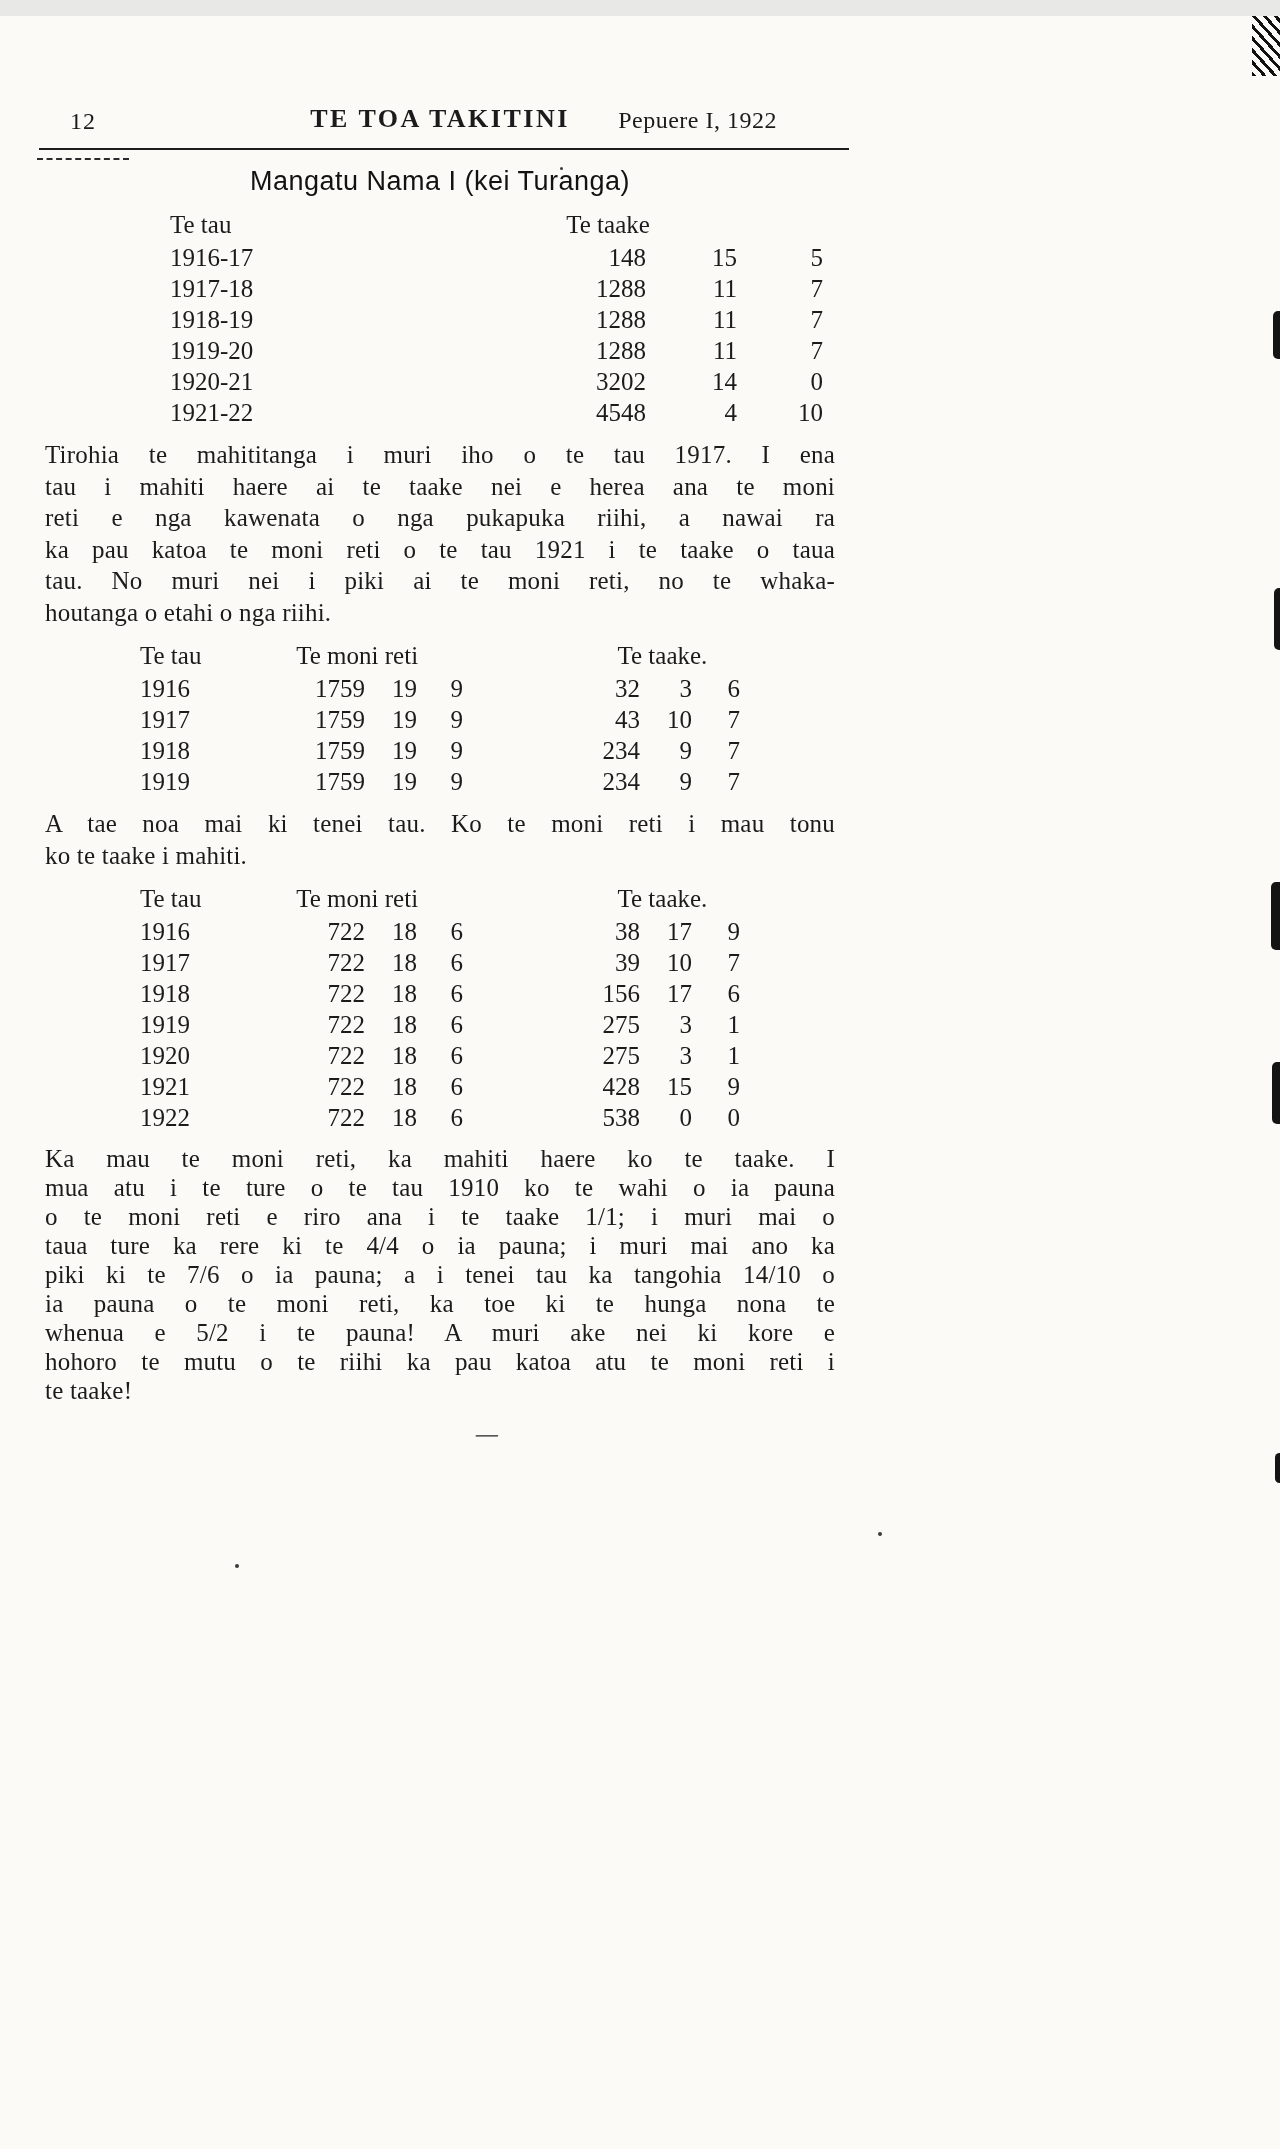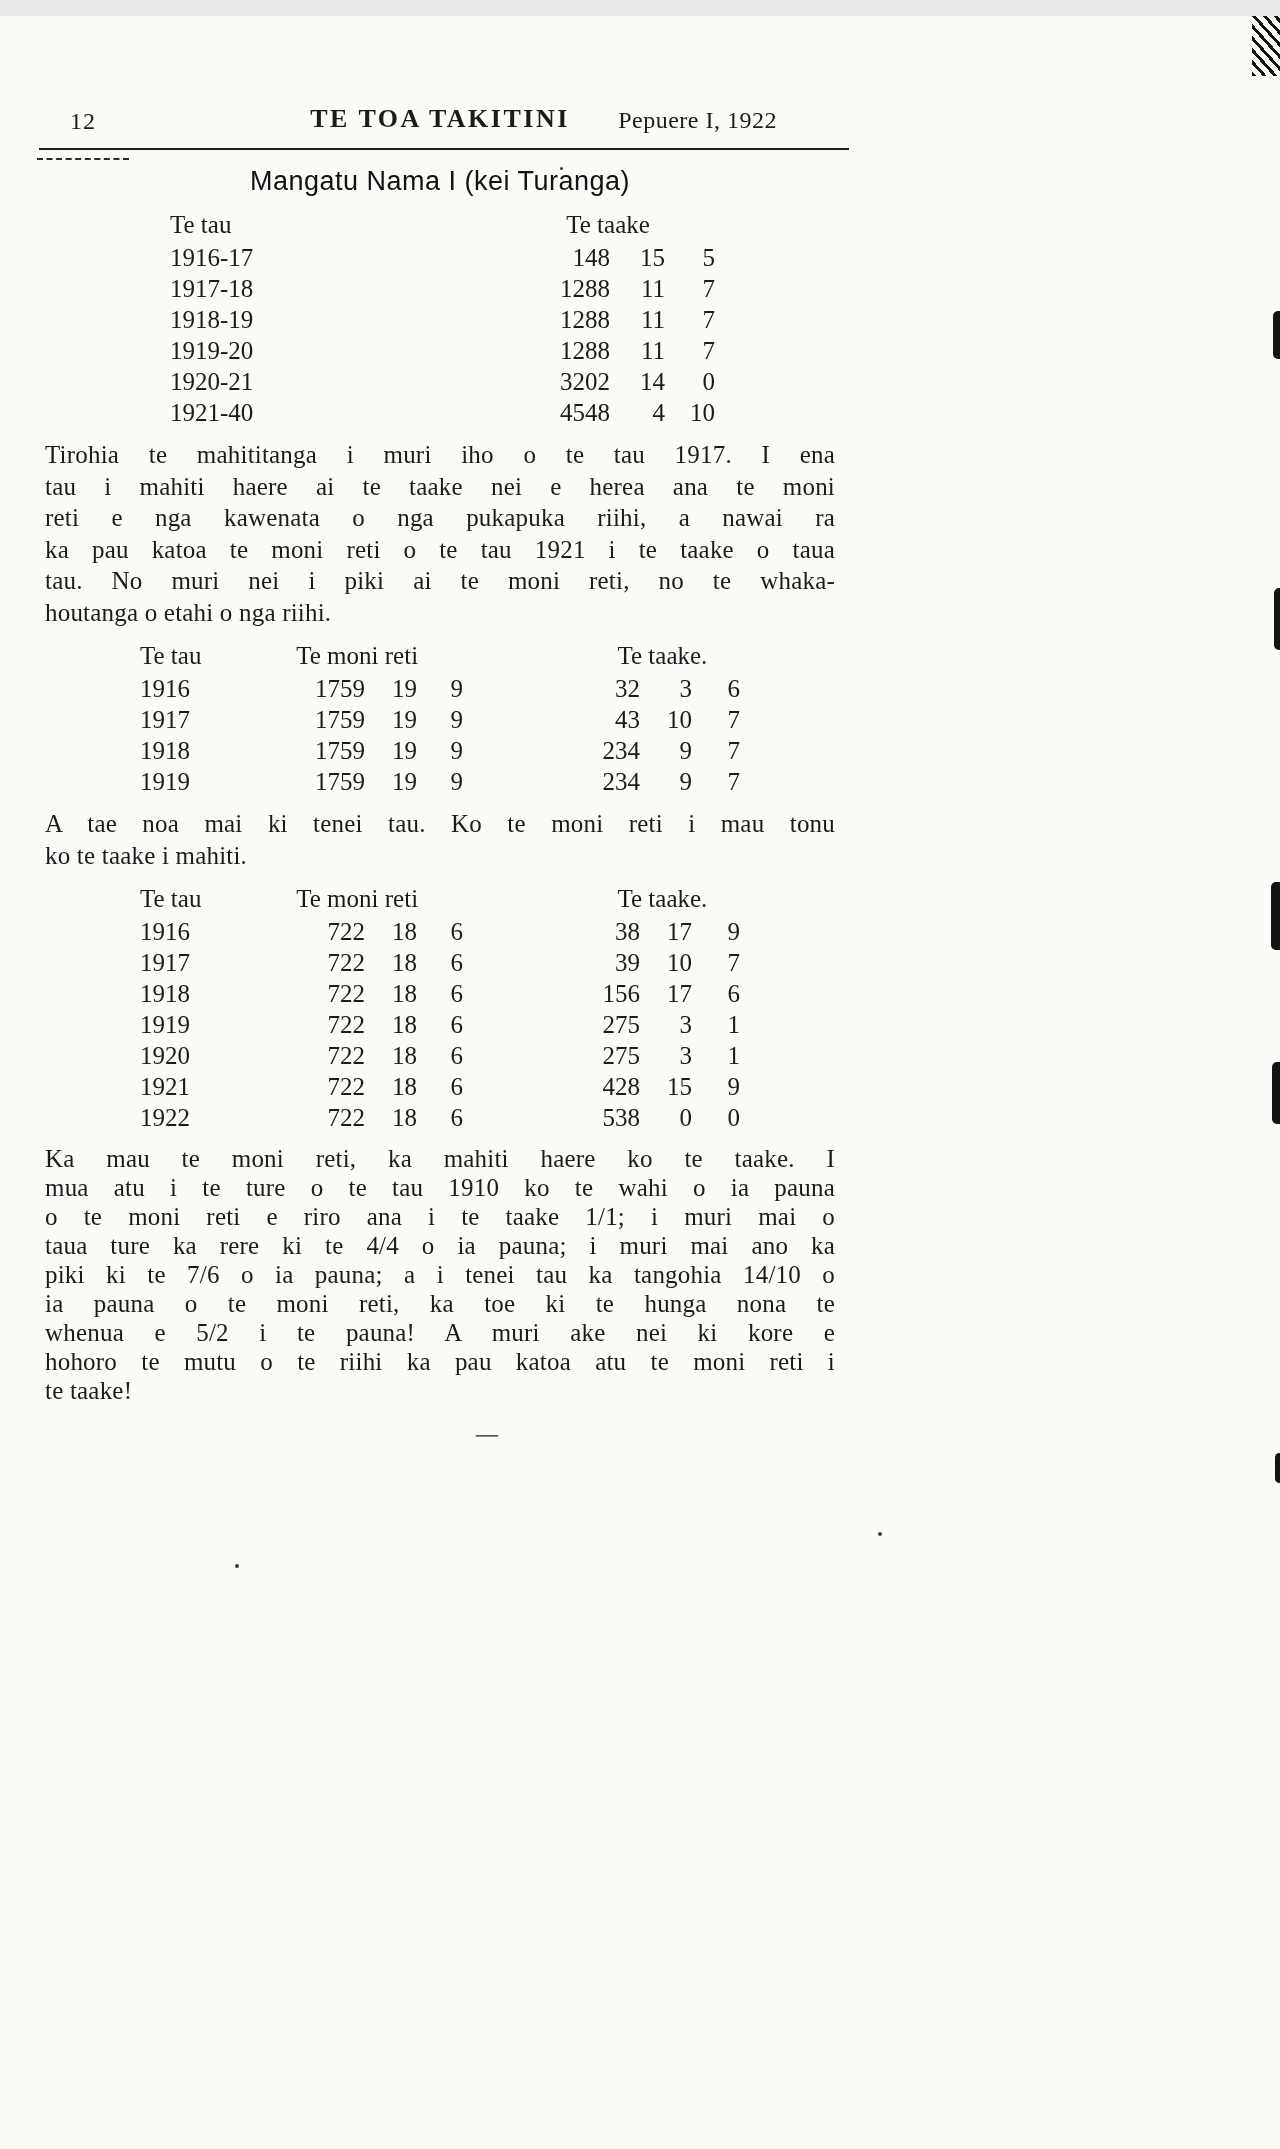--- a/index.html
+++ b/index.html
@@ -89,21 +89,21 @@
   
   .thead.h2 .h-tau   { margin-left: 95px; width: 150px; }
   .thead.h2 .h-moni  { width: 200px; }
   .thead.h2 .h-taake { margin-left: 115px; }
   .tbody { margin-top: 2px; }
   .trow {
     display: flex;
     font-size: 25px;
     line-height: 31px;
   }
-  .t1rows .trow { padding-left: 125px; }
+  .t1rows .trow { padding-left: 125px; gap: 36px; }
   .t2rows .trow { padding-left: 95px; }
   .c-year  { width: 190px; }
   .c-amt   { width: 250px; text-align: right; }
   .c-sh    { width: 55px;  text-align: right; }
   .c-pe    { width: 50px;  text-align: right; }
   .c2-year { width: 150px; }
   .c2-a1   { width: 75px;  text-align: right; }
   .c2-s1   { width: 52px;  text-align: right; }
   .c2-p1   { width: 46px;  text-align: right; }
   .c2-a2   { width: 177px; text-align: right; }
@@ -206,21 +206,21 @@
             <span class="c-sh">11</span>
             <span class="c-pe">7</span>
           </div>
           <div class="trow">
             <span class="c-year">1920-21</span>
             <span class="c-amt">3202</span>
             <span class="c-sh">14</span>
             <span class="c-pe">0</span>
           </div>
           <div class="trow">
-            <span class="c-year">1921-40</span>
+            <span class="c-year">1921-22</span>
             <span class="c-amt">4548</span>
             <span class="c-sh">4</span>
             <span class="c-pe">10</span>
           </div>
         </div>
       <div class="para p1">
           <div class="pline">Tirohia te mahititanga i muri iho o te tau 1917.  I ena</div>
           <div class="pline">tau i mahiti haere ai te taake nei e herea ana te moni</div>
           <div class="pline">reti e nga kawenata o nga pukapuka riihi, a nawai ra</div>
           <div class="pline">ka pau katoa te moni reti o te tau 1921 i te taake o taua</div>

